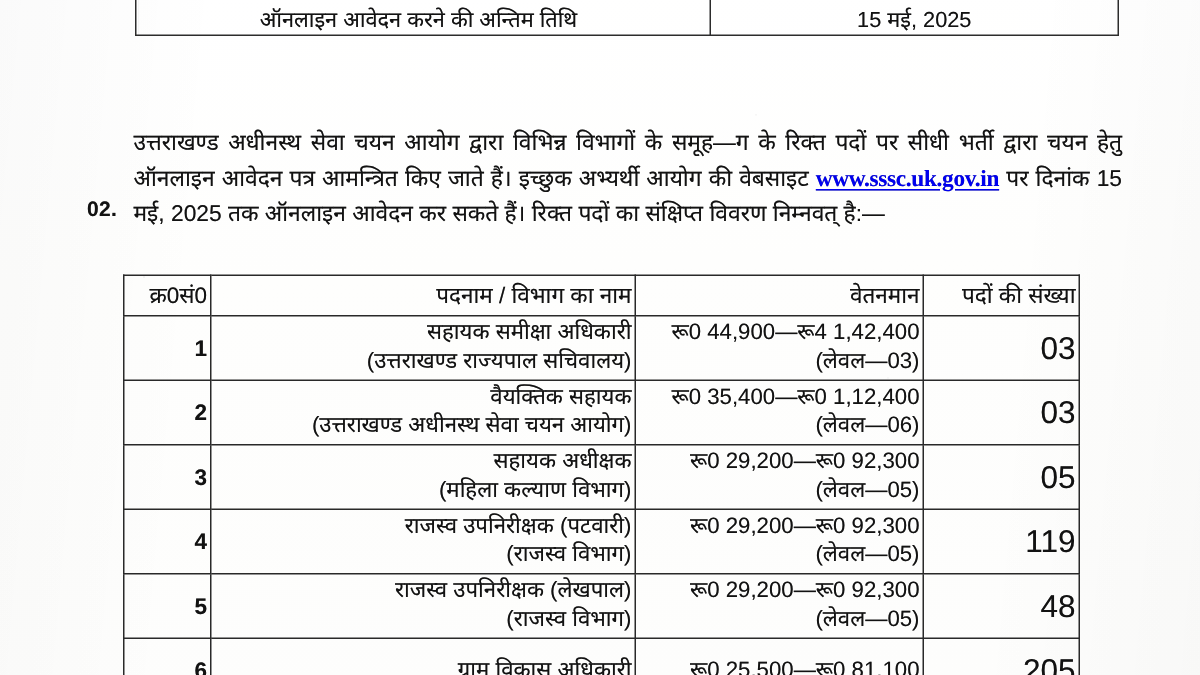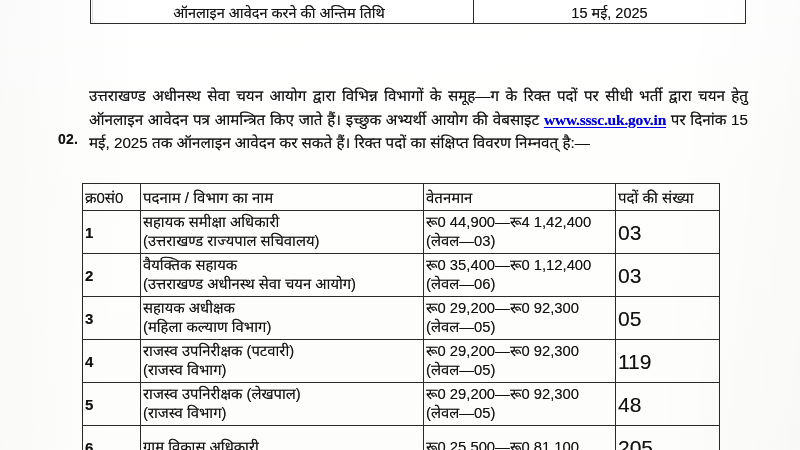--- a/index.html
+++ b/index.html
@@ -119,21 +119,21 @@
     left: 82px;
     top: 183px;
     width: 637px;
     border-collapse: collapse;
     table-layout: fixed;
   }
   #vacancy-table th,
   #vacancy-table td {
     border: 1.5px solid #2b2b2b;
     padding: 0 2px;
-    text-align: left;
+    text-align: right;
     vertical-align: middle;
     font-weight: normal;
     font-size: 14.8px;
     line-height: 19px;
   }
   #vacancy-table thead th {
     height: 26px;
     font-size: 15px;
   }
   #vacancy-table tbody td {

